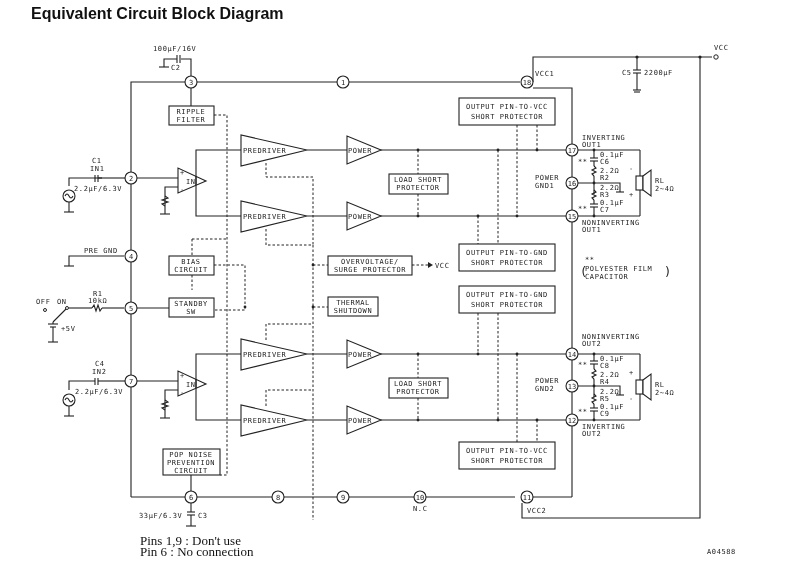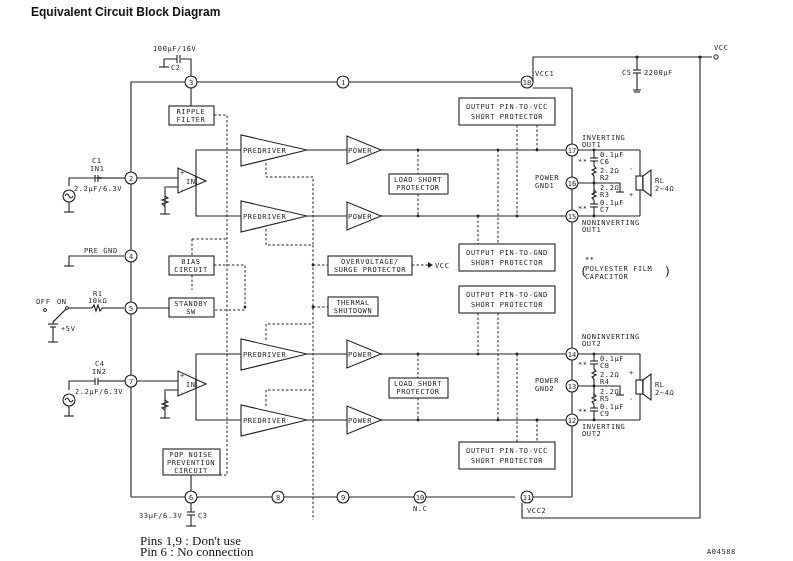--- a/index.html
+++ b/index.html
@@ -1,17 +1,17 @@
 <!DOCTYPE html>
 <html><head>
 <meta charset="utf-8">
 <style>
   html, body { margin: 0; padding: 0; background: #ffffff; }
   body { width: 793px; height: 561px; position: relative; overflow: hidden; }
-  #title { position: absolute; left: 31px; top: 5px; font-family: "Liberation Sans", sans-serif; font-weight: bold; font-size: 12px; color: #111; }
+  #title { position: absolute; left: 31px; top: 5px; font-family: "Liberation Sans", sans-serif; font-weight: bold; font-size: 16px; color: #111; }
   #notes { position: absolute; left: 140px; top: 535px; font-family: Liberation Serif, serif; font-size: 13px; color: #111; line-height: 11px; }
   svg { position: absolute; left: 0; top: 0; }
   svg text { font-family: "DejaVu Sans Mono", monospace; fill: #222; }
   .lbl { font-size: 7px; letter-spacing: 0.6px; }
   .pin { font-size: 7px; }
   .w { stroke: #222; stroke-width: 1.1; fill: none; }
   .d { stroke: #222; stroke-width: 1; fill: none; stroke-dasharray: 2.5 2; }
   .box { stroke: #222; stroke-width: 1.1; fill: #fff; }
   .dot { fill: #222; }
 </style>

